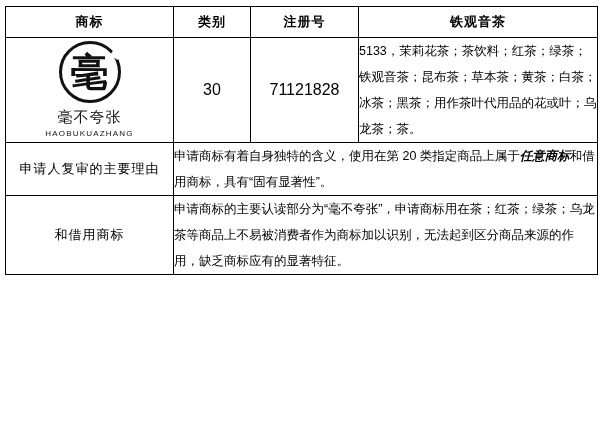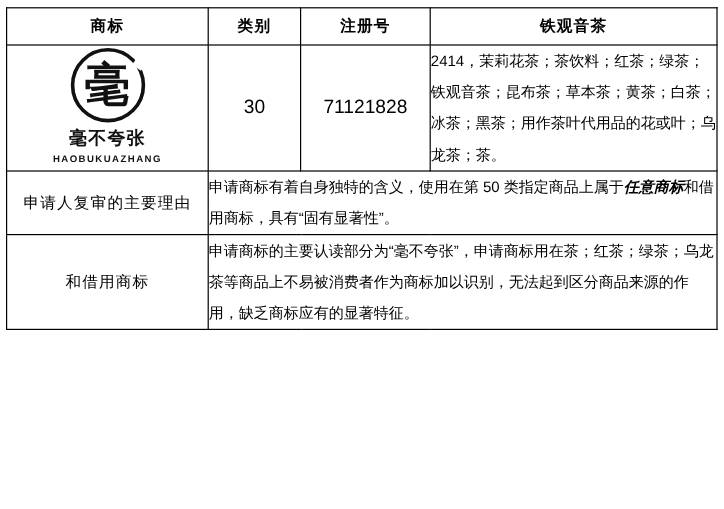--- a/index.html
+++ b/index.html
@@ -107,32 +107,32 @@
     height: 6px;
     background: #ffffff;
     right: -2px;
     top: 8px;
     transform: rotate(35deg);
   }
   .logo-cn {
     margin-top: 5px;
     font-family: "Liberation Serif", serif;
     font-size: 15px;
-    font-weight: bold;
+    font-weight: normal;
     letter-spacing: 1px;
     line-height: 18px;
     color: #111;
   }
   .logo-py {
     margin-top: 2px;
     font-size: 8px;
     letter-spacing: 1.2px;
     line-height: 11px;
     color: #111;
-    font-weight: bold;
+    font-weight: normal;
   }
 </style>
 </head>
 <body>
 
 <div class="page">
   <table class="tm-table">
     <colgroup>
       <col class="col-mark">
       <col class="col-class">
@@ -154,25 +154,25 @@
             <div class="logo-circle">
               <span class="notch"></span>
               <span class="glyph">毫</span>
             </div>
             <div class="logo-cn">毫不夸张</div>
             <div class="logo-py">HAOBUKUAZHANG</div>
           </div>
         </td>
         <td class="cell-center">30</td>
         <td class="cell-center">71121828</td>
-        <td class="cell-goods">2414，茉莉花茶；茶饮料；红茶；绿茶；铁观音茶；昆布茶；草本茶；黄茶；白茶；冰茶；黑茶；用作茶叶代用品的花或叶；乌龙茶；茶。</td>
+        <td class="cell-goods">5133，茉莉花茶；茶饮料；红茶；绿茶；铁观音茶；昆布茶；草本茶；黄茶；白茶；冰茶；黑茶；用作茶叶代用品的花或叶；乌龙茶；茶。</td>
       </tr>
       <tr>
         <td class="cell-label">申请人复审的主要理由</td>
-        <td class="cell-text" colspan="3"><span>申请商标有着自身独特的含义，使用在第 50 类指定商品上属于</span><span class="emph">任意商标</span><span>和借用商标，具有“固有显著性”。</span></td>
+        <td class="cell-text" colspan="3"><span>申请商标有着自身独特的含义，使用在第 20 类指定商品上属于</span><span class="emph">任意商标</span><span>和借用商标，具有“固有显著性”。</span></td>
       </tr>
       <tr>
         <td class="cell-label">和借用商标</td>
         <td class="cell-text" colspan="3">申请商标的主要认读部分为“毫不夸张”，申请商标用在茶；红茶；绿茶；乌龙茶等商品上不易被消费者作为商标加以识别，无法起到区分商品来源的作用，缺乏商标应有的显著特征。</td>
       </tr>
     </tbody>
   </table>
 </div>
 
 </body></html>

